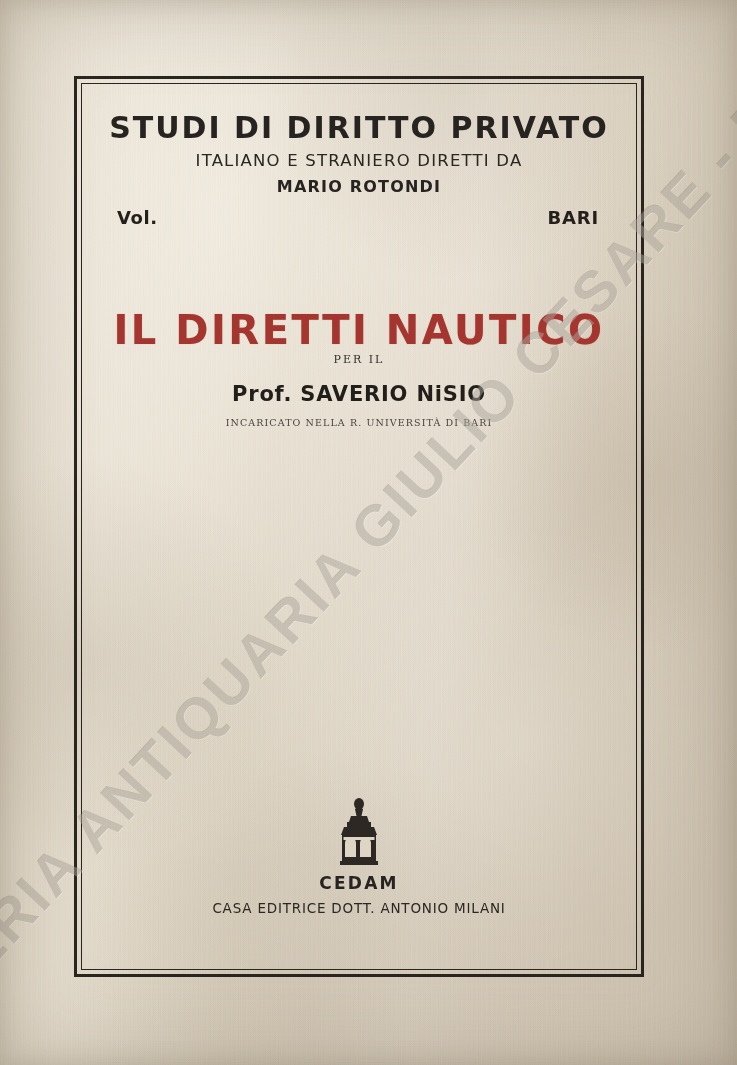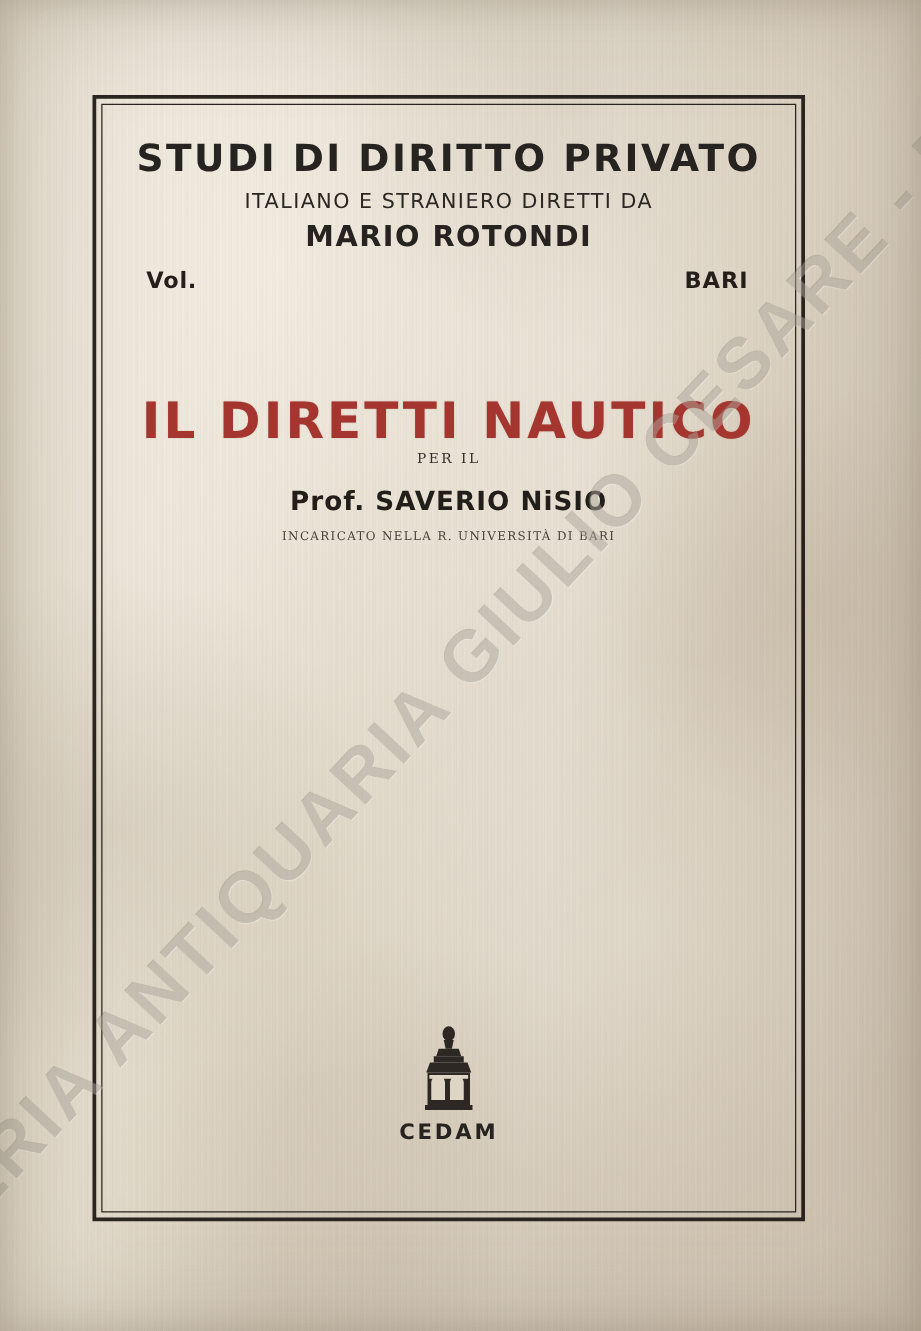--- a/index.html
+++ b/index.html
@@ -102,21 +102,21 @@
   .series-sub {
     margin-top: 6px;
     font-size: 16.5px;
     font-weight: normal;
     letter-spacing: 1.2px;
     font-family: "DejaVu Sans", sans-serif;
     color: #2a2622;
   }
   .series-editor {
     margin-top: 7px;
-    font-size: 23px;
+    font-size: 16px;
     font-weight: bold;
     letter-spacing: 1.2px;
     font-family: "DejaVu Sans", sans-serif;
     color: #272320;
   }
 
   .vol-row {
     position: relative;
     margin-top: 11px;
     height: 24px;
@@ -267,20 +267,21 @@
           </g>
           <g fill="#ded5c4">
             <path d="M18 46 a5.5 5.5 0 0 1 11 0 v14 h-11 z" transform="translate(-3,0)"></path>
             <path d="M33 46 a5.5 5.5 0 0 1 11 0 v14 h-11 z" transform="translate(-3,0)"></path>
             <rect x="13.5" y="40" width="31" height="3"></rect>
           </g>
           <rect x="10" y="64" width="38" height="4" fill="#2d2824"></rect>
         </svg>
       </div>
       <div class="pub-name">CEDAM</div>
+      <div class="pub-line">CASA EDITRICE DOTT. ANTONIO MILANI</div>
     </div>
 
   </div>
 
   <div class="watermark">LIBRERIA ANTIQUARIA GIULIO CESARE - ROMA</div>
 
   <div class="vignette"></div>
 </div>
 
 </body></html>

